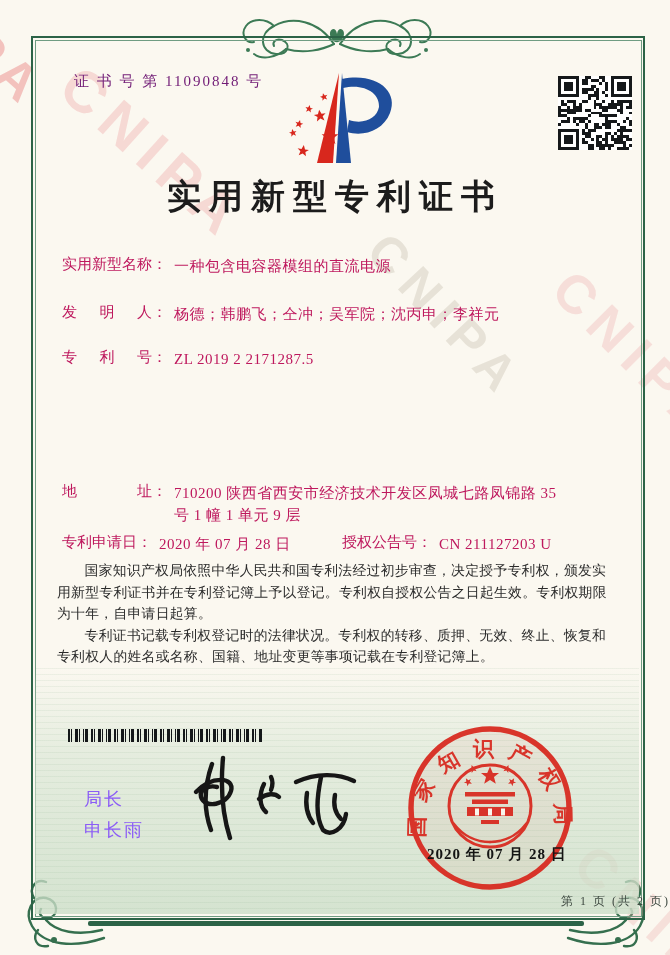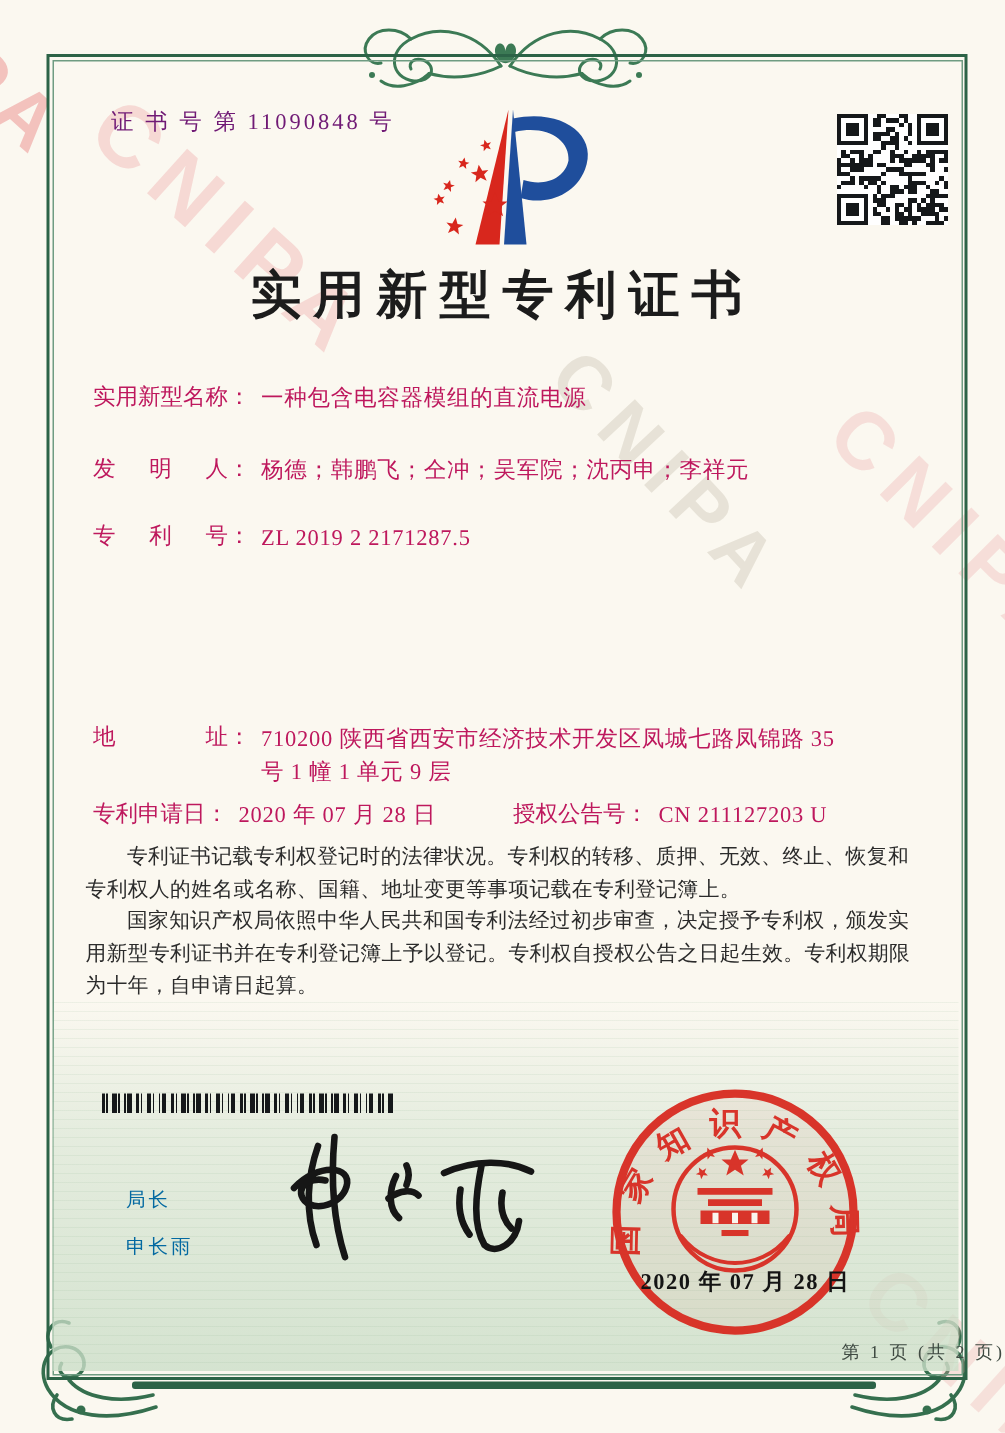--- a/index.html
+++ b/index.html
@@ -44,21 +44,21 @@
   .barcode{
     position:absolute;left:68px;top:729px;width:194px;height:13px;
     background:repeating-linear-gradient(90deg,
       #15181a 0 2px, transparent 2px 3px,
       #15181a 3px 4px, transparent 4px 7px,
       #15181a 7px 10px, transparent 10px 11px,
       #15181a 11px 12px, transparent 12px 15px,
       #15181a 15px 16px, transparent 16px 17px,
       #15181a 17px 20px, transparent 20px 23px);
   }
-  .director{position:absolute;left:84px;top:784px;font-size:13px;color:#0369a1;letter-spacing:2px;line-height:31px;}
+  .director{position:absolute;left:84px;top:784px;font-size:18px;color:#8b5cf6;letter-spacing:2px;line-height:31px;}
   .signature{position:absolute;left:178px;top:750px;width:195px;height:100px;}
   .seal{position:absolute;left:404px;top:720px;width:172px;height:172px;opacity:.93;}
   .seal-date{position:absolute;left:427px;top:845px;font-size:15px;font-weight:700;color:#141414;letter-spacing:1px;white-space:nowrap;}
   .footer{position:absolute;left:0;top:893px;width:670px;text-align:right;font-size:12px;letter-spacing:2px;color:#3f4a42;}
   .bottom-bar{position:absolute;left:88px;top:921px;width:496px;height:5px;background:#2c6347;border-radius:2px;}
   .ornament-top{position:absolute;left:222px;top:8px;width:230px;height:56px;}
   .corner{position:absolute;width:92px;height:80px;}
   .corner.bl{left:14px;top:874px;}
   .corner.br{left:566px;top:874px;transform:scale(-1,1);}
 </style>
@@ -391,22 +391,22 @@
     <span class="lab">地址</span><span class="colon">：</span><span class="fval"><span>710200 陕西省西安市经济技术开发区凤城七路凤锦路 35</span><br><span>号 1 幢 1 单元 9 层</span></span>
   </div>
   <div class="frow" style="top:533px">
     <span class="lab5">专利申请日</span><span class="colon">：</span><span class="fval">2020 年 07 月 28 日</span>
     <span class="pair2">
       <span class="lab5">授权公告号</span><span class="colon">：</span><span class="fval">CN 211127203 U</span>
     </span>
   </div>
 
   <div class="paras">
+    <p>国家知识产权局依照中华人民共和国专利法经过初步审查，决定授予专利权，颁发实用新型专利证书并在专利登记簿上予以登记。专利权自授权公告之日起生效。专利权期限为十年，自申请日起算。</p>
     <p>专利证书记载专利权登记时的法律状况。专利权的转移、质押、无效、终止、恢复和专利权人的姓名或名称、国籍、地址变更等事项记载在专利登记簿上。</p>
-    <p>国家知识产权局依照中华人民共和国专利法经过初步审查，决定授予专利权，颁发实用新型专利证书并在专利登记簿上予以登记。专利权自授权公告之日起生效。专利权期限为十年，自申请日起算。</p>
   </div>
 
   <div class="barcode"></div>
 
   <div class="director">
     <div>局长</div>
     <div>申长雨</div>
   </div>
 
   <svg class="signature" viewBox="0 0 195 100">

